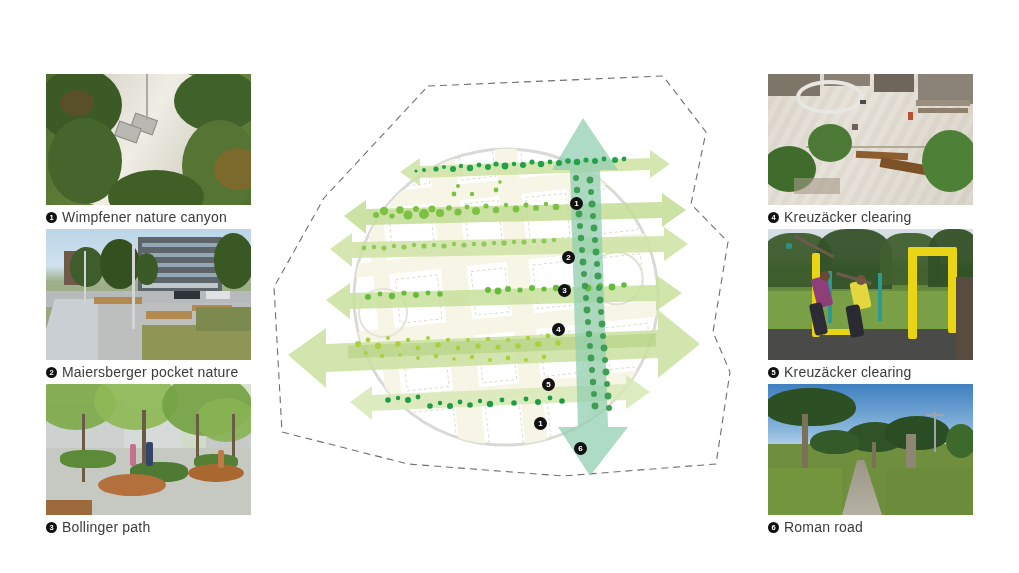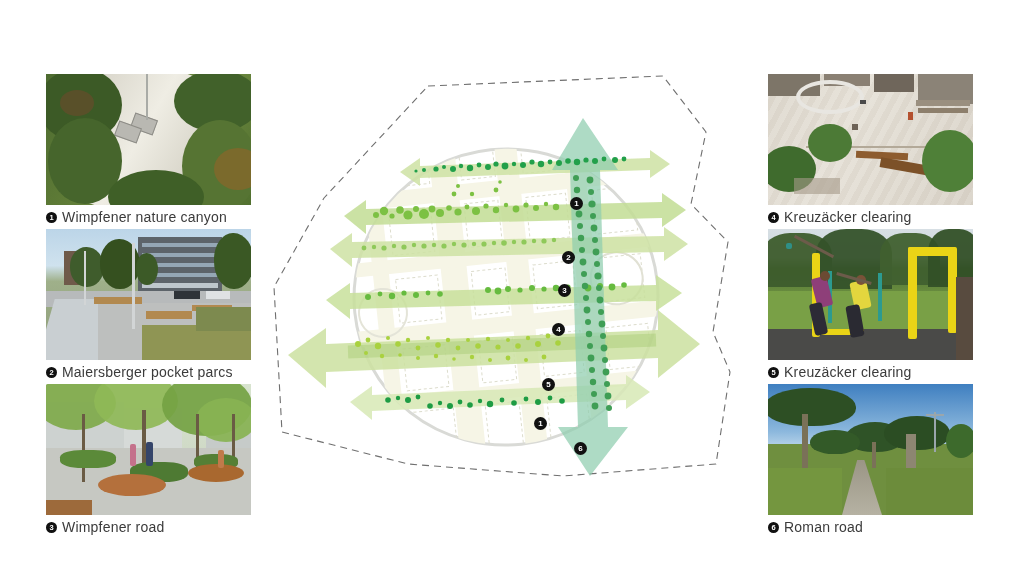--- a/index.html
+++ b/index.html
@@ -159,21 +159,21 @@
         <div class="grass l" style="left:96px;top:96px;width:109px;height:35px;background:#8f9554;"></div>
         <div class="grass l" style="left:150px;top:78px;width:55px;height:24px;background:#7d8a4f;"></div>
         <div class="pole l" style="left:86px;top:14px;width:3px;height:86px;background:#d2d5d6;position:absolute;"></div>
         <div class="pole l" style="left:38px;top:22px;width:2px;height:54px;background:#d2d5d6;position:absolute;"></div>
         <div class="road l" style="left:128px;top:62px;width:26px;height:8px;background:#2e3338;"></div>
         <div class="road l" style="left:160px;top:62px;width:24px;height:8px;background:#dfe2e4;"></div>
       </div>
     </div>
     <div class="cap">
       <span class="badge">2</span>
-      <span class="txt">Maiersberger pocket parcs</span>
+      <span class="txt">Maiersberger pocket nature</span>
     </div>
   </div>
 
   <div class="card col-left row3">
     <div class="photo">
       <div class="scene p3">
         <div class="wall l" style="left:0;top:18px;width:78px;height:50px;"></div>
         <div class="wall l" style="left:78px;top:24px;width:58px;height:44px;background:#d6dad8;"></div>
         <div class="wall l" style="left:160px;top:26px;width:45px;height:44px;background:#c6cbc9;"></div>
         <div class="pav l" style="left:0;top:64px;width:205px;height:67px;position:absolute;"></div>
@@ -191,21 +191,21 @@
         <div class="rbench l" style="left:52px;top:90px;width:68px;height:22px;"></div>
         <div class="rbench l" style="left:142px;top:80px;width:56px;height:18px;background:#a9682f;"></div>
         <div class="rbench l" style="left:0;top:116px;width:46px;height:15px;background:#9d6a3b;border-radius:0;"></div>
         <div class="person l" style="left:84px;top:60px;width:6px;height:22px;background:#c4718b;"></div>
         <div class="person l" style="left:100px;top:58px;width:7px;height:24px;background:#35456a;"></div>
         <div class="person l" style="left:172px;top:66px;width:6px;height:18px;background:#c07a4a;"></div>
       </div>
     </div>
     <div class="cap">
       <span class="badge">3</span>
-      <span class="txt">Wimpfener road</span>
+      <span class="txt">Bollinger path</span>
     </div>
   </div>
 
   <div class="card col-right row1">
     <div class="photo">
       <div class="scene p4">
         <div class="strip l" style="left:0;top:0;width:205px;height:131px;
             background:repeating-linear-gradient(118deg,#dcd6cb 0 6px,#e9e5dc 6px 12px);"></div>
         <div class="bl l" style="left:0;top:0;width:52px;height:22px;background:#7d7568;"></div>
         <div class="bl l" style="left:56px;top:0;width:46px;height:12px;background:#8a8073;"></div>

